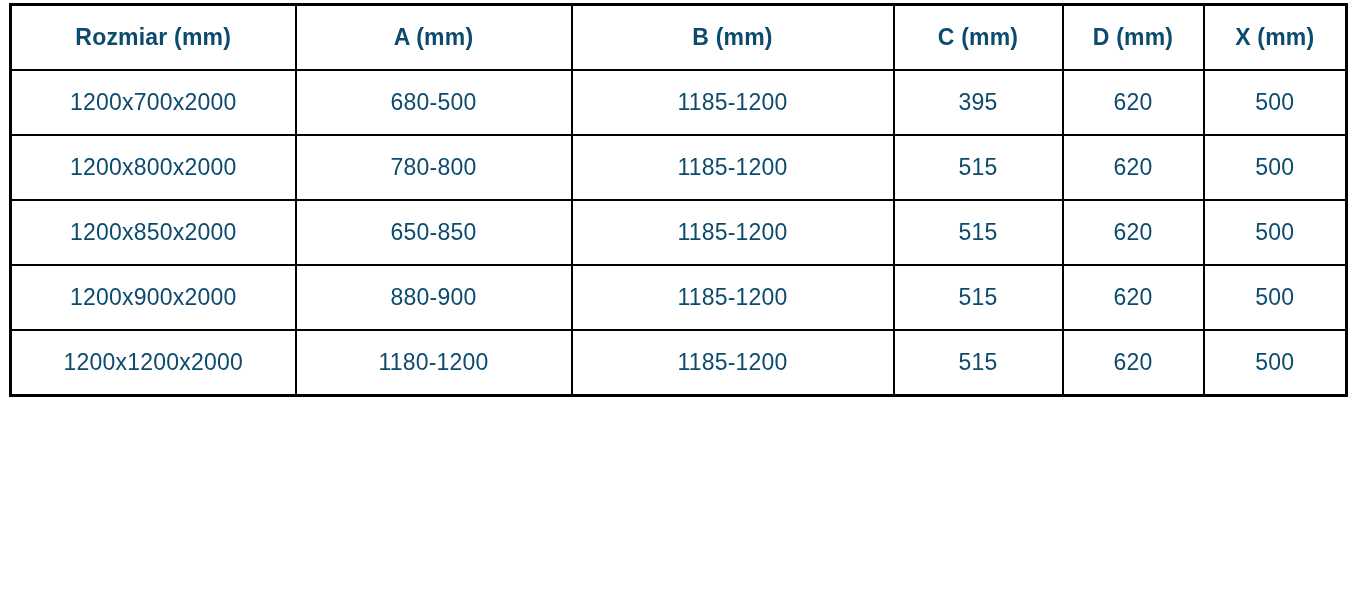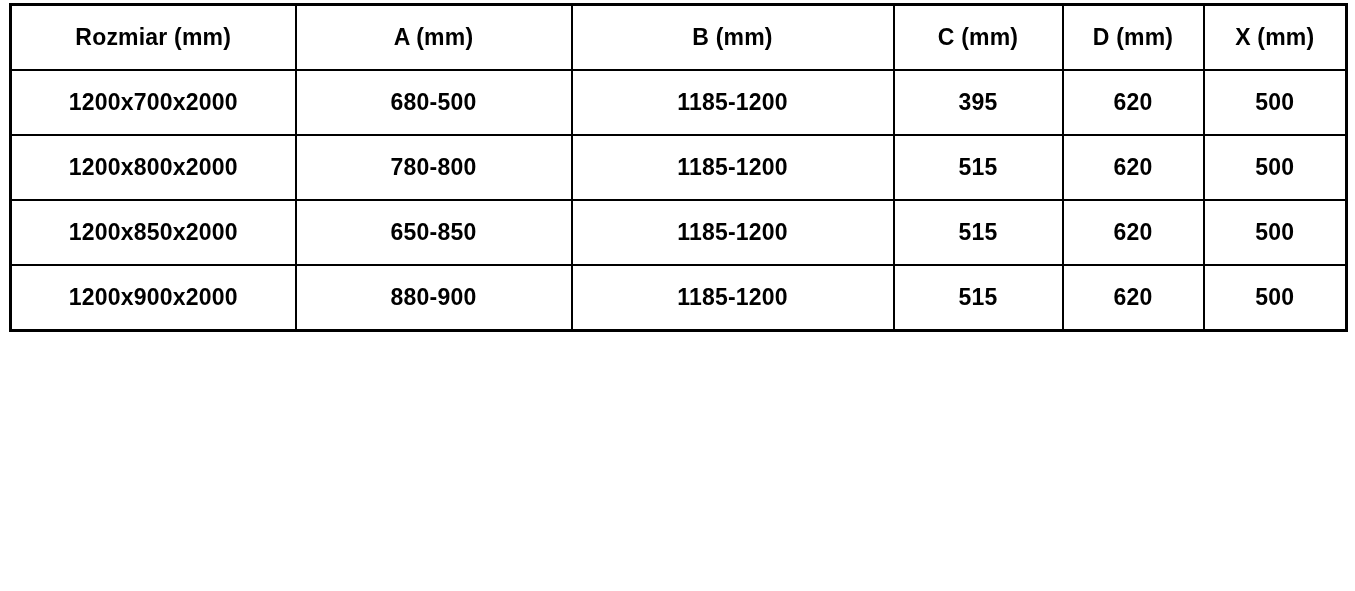--- a/index.html
+++ b/index.html
@@ -24,32 +24,32 @@
     width: 1336px;
     border: 3px solid #000000;
   }
   table.size-table th,
   table.size-table td {
     border: 2px solid #000000;
     text-align: center;
     vertical-align: middle;
     height: 63px;
     padding: 0 4px;
-    color: #000000;
+    color: #0c4a6e;
     font-size: 23px;
     letter-spacing: 0.2px;
     overflow: hidden;
     white-space: nowrap;
   }
   table.size-table th {
     font-weight: bold;
     font-size: 23px;
   }
   table.size-table td {
-    font-weight: bold;
+    font-weight: normal;
   }
 </style>
 </head>
 <body>
 
 <div class="page">
   <table class="size-table">
     <colgroup>
         <col style="width: 285px;">
         <col style="width: 276px;">
@@ -94,15 +94,23 @@
           <td>500</td>
         </tr>
         <tr>
           <td>1200x900x2000</td>
           <td>880-900</td>
           <td>1185-1200</td>
           <td>515</td>
           <td>620</td>
           <td>500</td>
         </tr>
+        <tr>
+          <td>1200x1200x2000</td>
+          <td>1180-1200</td>
+          <td>1185-1200</td>
+          <td>515</td>
+          <td>620</td>
+          <td>500</td>
+        </tr>
       </tbody>
   </table>
 </div>
 
 </body></html>

